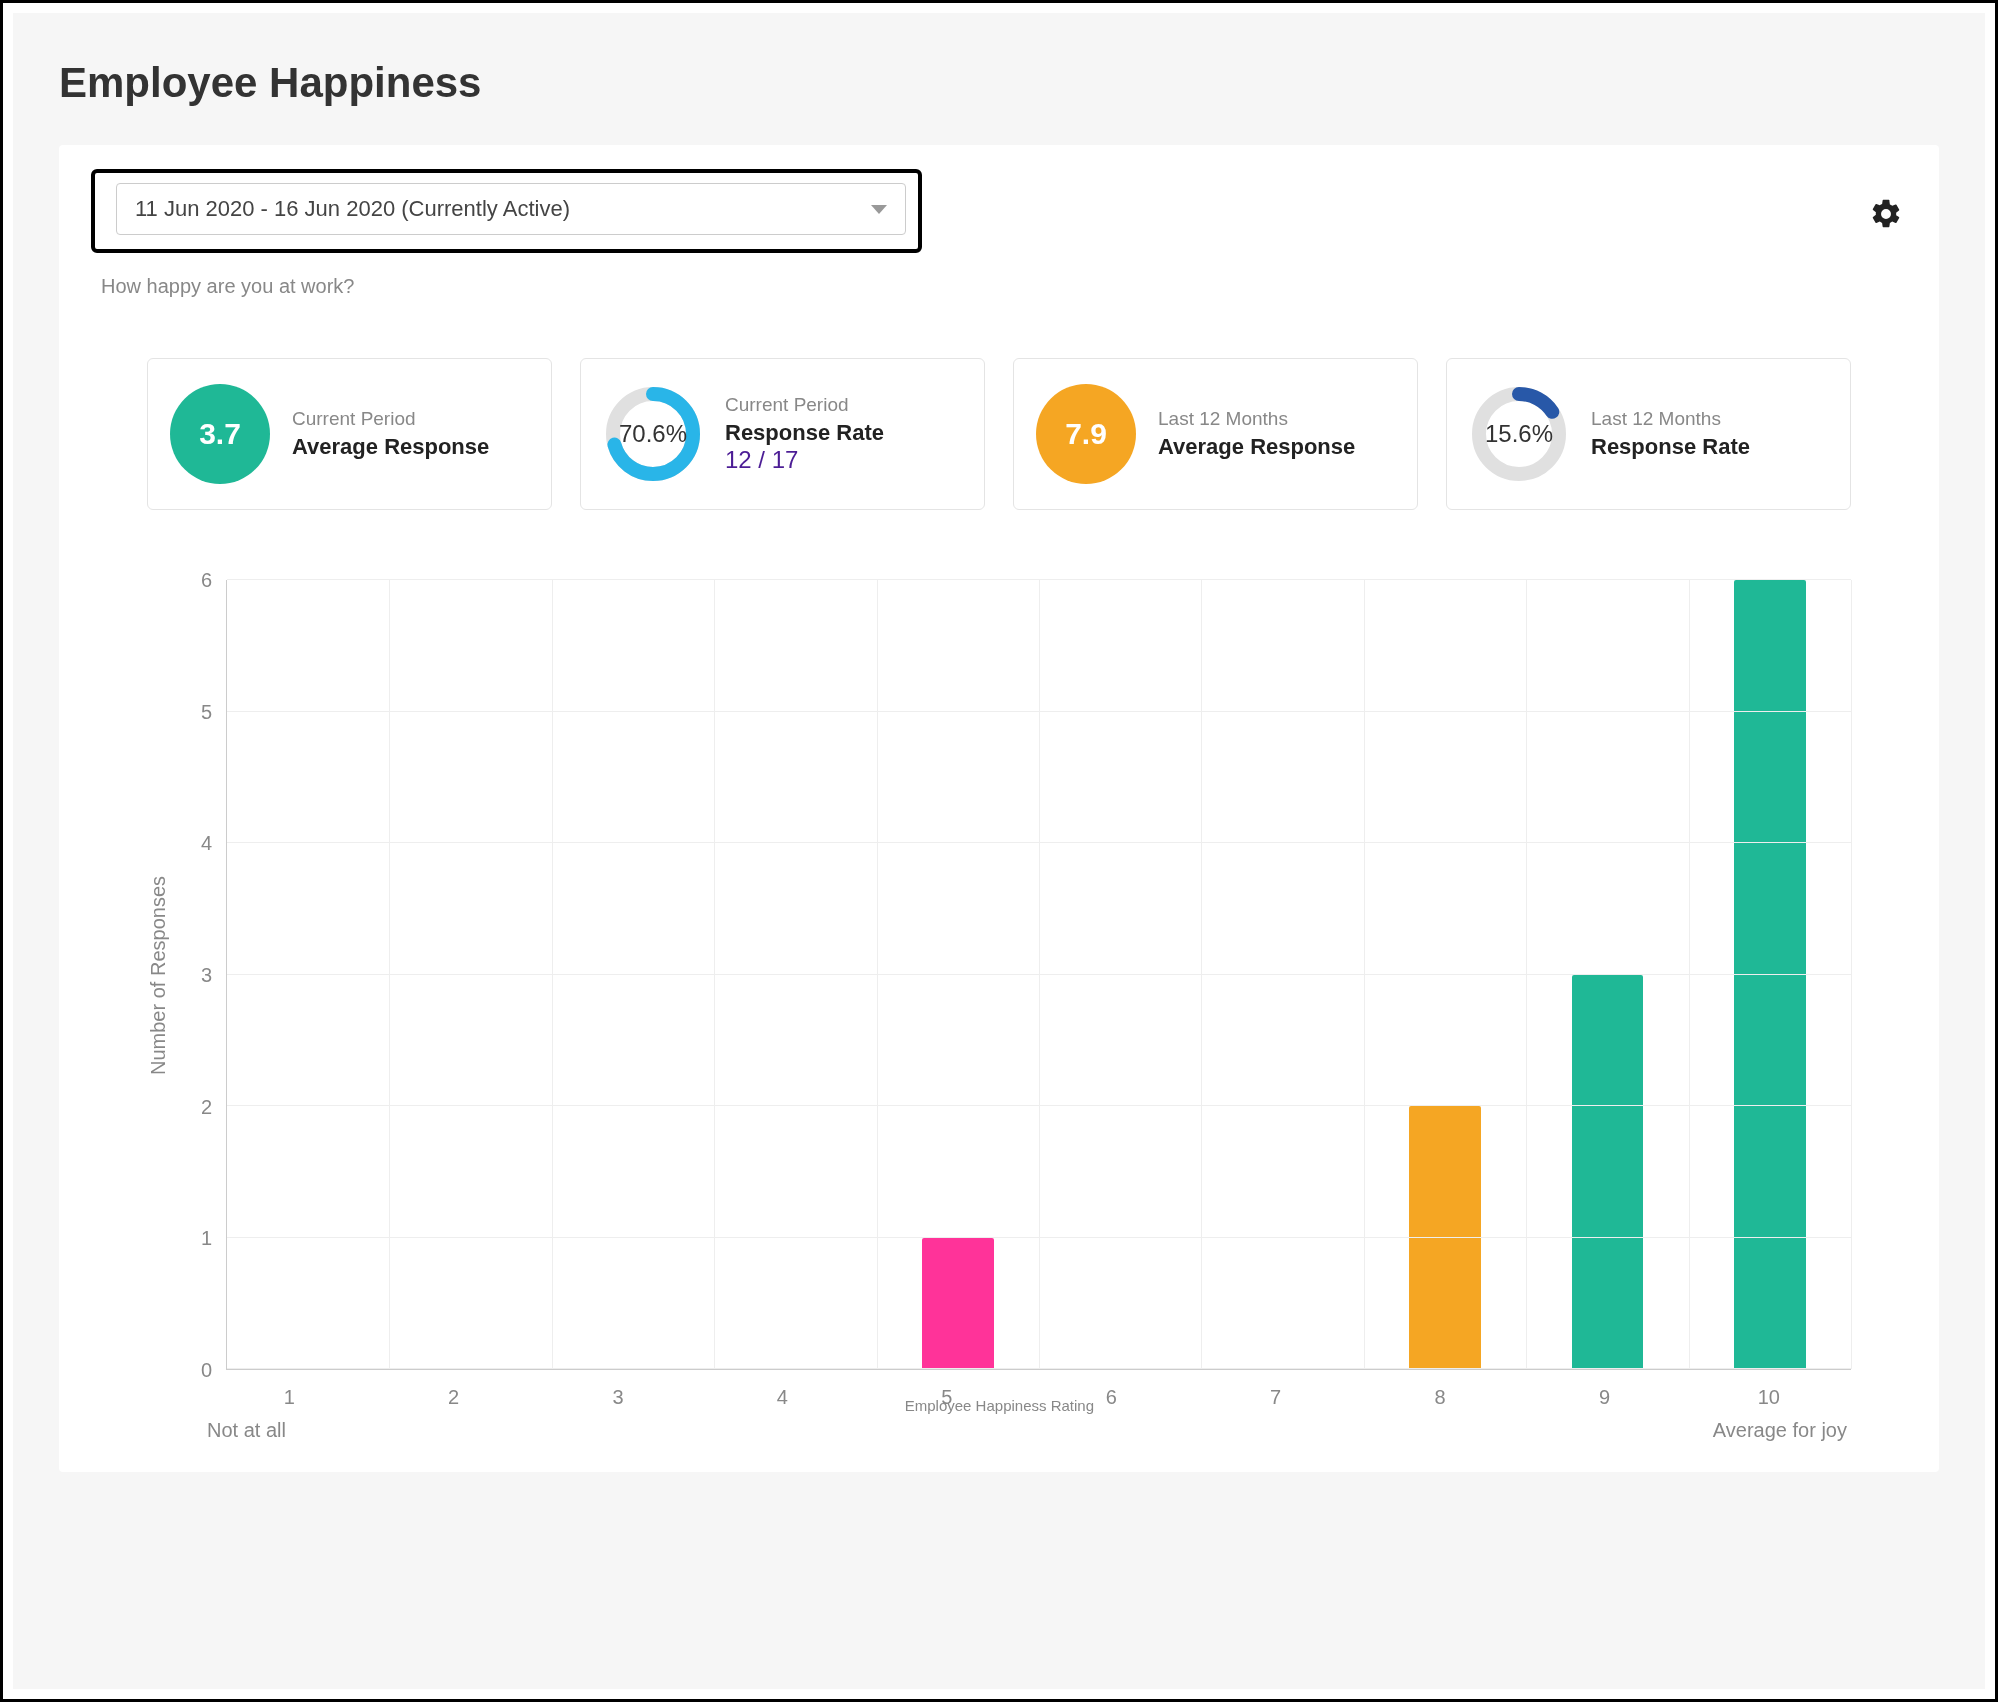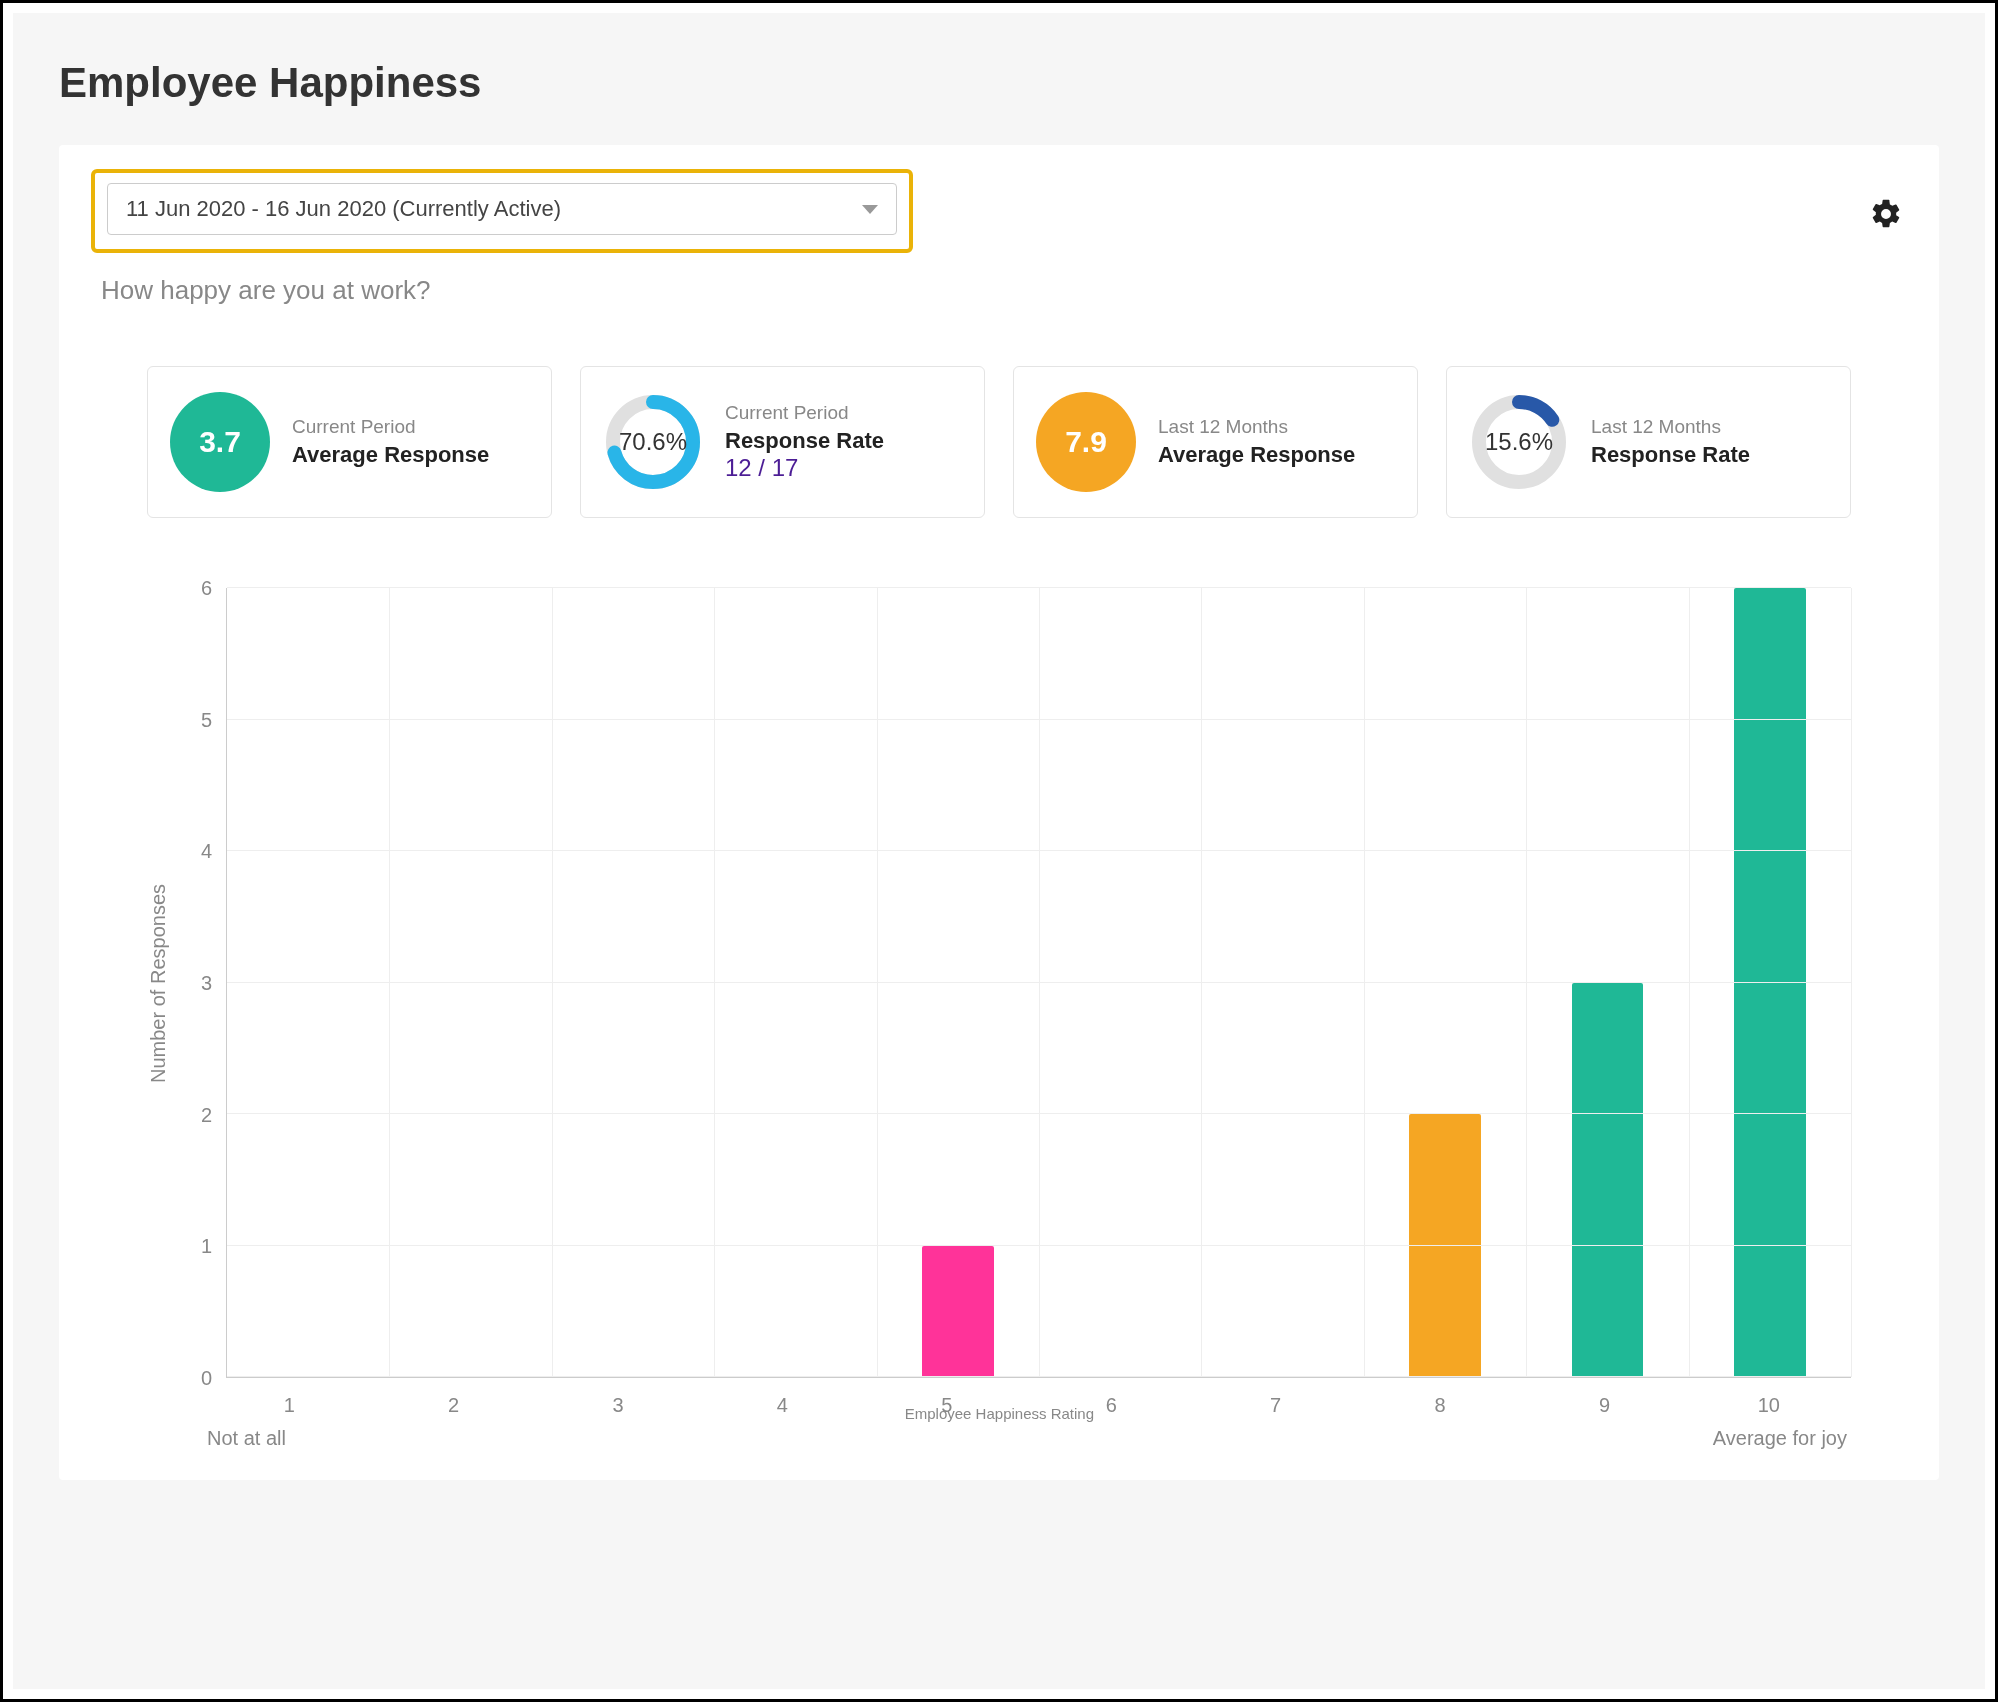--- a/index.html
+++ b/index.html
@@ -31,23 +31,23 @@
     border-radius: 4px;
     padding: 30px 36px 30px 36px;
     position: relative;
   }
   .top-row {
     display: flex;
     align-items: center;
     justify-content: space-between;
   }
   .period-select-wrap {
-    border: 4px solid #eab308;
+    border: 4px solid #000000;
     border-radius: 6px;
-    padding: 10px 12px 14px 12px;
+    padding: 10px 12px 14px 21px;
     margin-left: -4px;
     margin-top: -6px;
   }
   .period-select {
     width: 790px;
     height: 52px;
     border: 1px solid #ccc;
     border-radius: 4px;
     background: #fff;
     display: flex;
@@ -63,21 +63,21 @@
     border-left: 8px solid transparent;
     border-right: 8px solid transparent;
     border-top: 9px solid #999;
   }
   .gear-icon {
     width: 34px; height: 34px;
     cursor: pointer;
     color: #222;
   }
   .question-text {
-    font-size: 26px;
+    font-size: 20px;
     color: #888;
     margin: 22px 0 60px 6px;
   }
   .metrics {
     display: flex;
     gap: 28px;
     padding: 0 52px;
     margin-bottom: 70px;
   }
   .metric {

